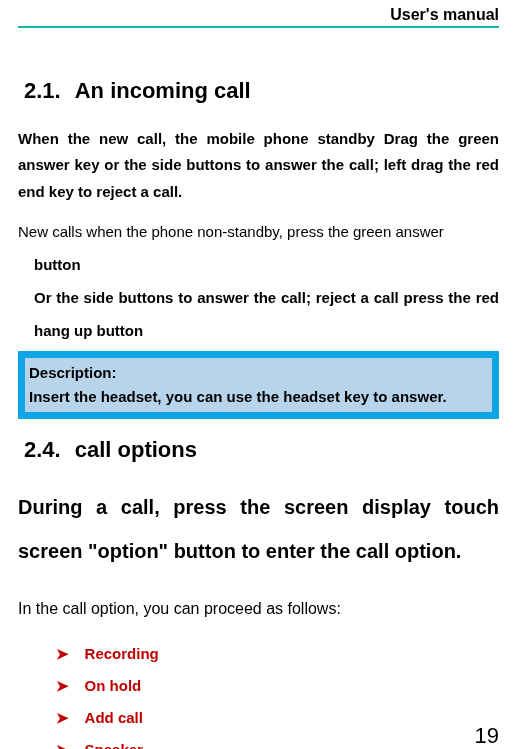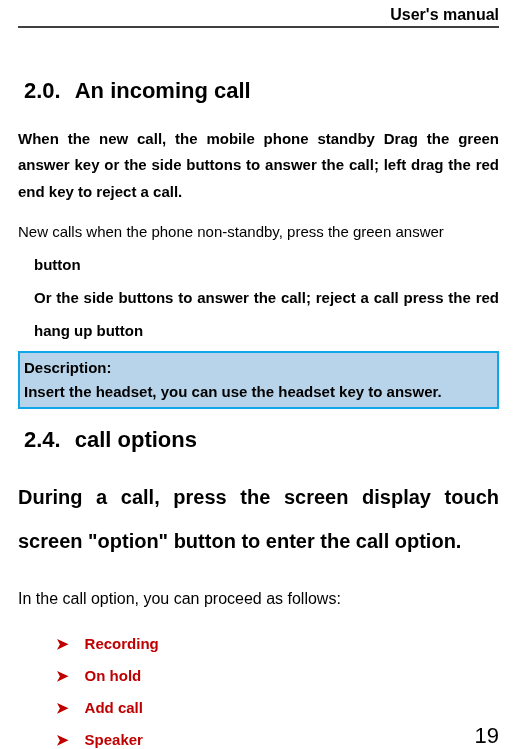--- a/index.html
+++ b/index.html
@@ -9,21 +9,21 @@
     }
     body {
       width: 517px;
       height: 749px;
       background: white;
       font-family: Arial, sans-serif;
       position: relative;
       padding: 6px 18px 0 18px;
     }
     .header {
-      border-bottom: 2px solid #404040;
+      border-bottom: 2px solid #14b8a6;
       padding-bottom: 2px;
       text-align: right;
       font-weight: bold;
       font-size: 16px;
       margin-bottom: 50px;
     }
     .section-heading {
       font-weight: bold;
       font-size: 22px;
       margin-bottom: 22px;
@@ -47,21 +47,21 @@
     }
     .indented-bold {
       font-weight: bold;
       font-size: 15px;
       line-height: 2.2;
       padding-left: 16px;
       text-align: justify;
     }
     .desc-box {
       background: #b8d4ea;
-      border: 2px solid #0ea5e9;
+      border: 7px solid #0ea5e9;
       padding: 3px 4px;
       font-weight: bold;
       font-size: 15px;
       line-height: 1.6;
       margin-top: 4px;
       margin-bottom: 18px;
     }
     .para-bold-spaced {
       font-weight: bold;
       font-size: 20px;
@@ -97,21 +97,21 @@
       right: 18px;
       font-size: 22px;
     }
   </style>
 </head>
 <body>
 
 <div class="header">User's manual</div>
 
 <div class="section-heading">
-  <span class="section-num">2.0.</span><span>An  incoming  call</span>
+  <span class="section-num">2.1.</span><span>An  incoming  call</span>
 </div>
 
 <div class="bold-para">When the  new  call, the mobile phone standby Drag  the green answer  key or the  side  buttons to  answer  the  call; left drag the red end  key to reject  a  call.</div>
 
 <div class="normal-line">New calls when the phone non-standby, press  the  green answer</div>
 <div class="indented-bold">button</div>
 <div class="indented-bold">Or  the  side  buttons  to  answer  the  call;  reject  a  call  press  the  red  hang  up  button</div>
 
 <div class="desc-box">
   <div>Description:</div>

